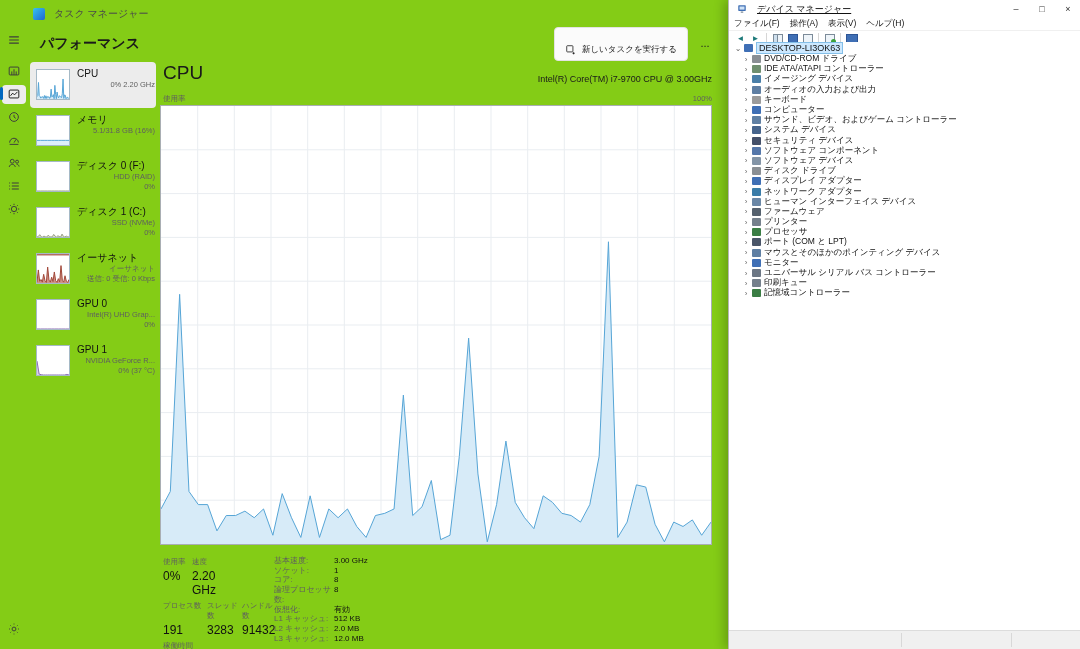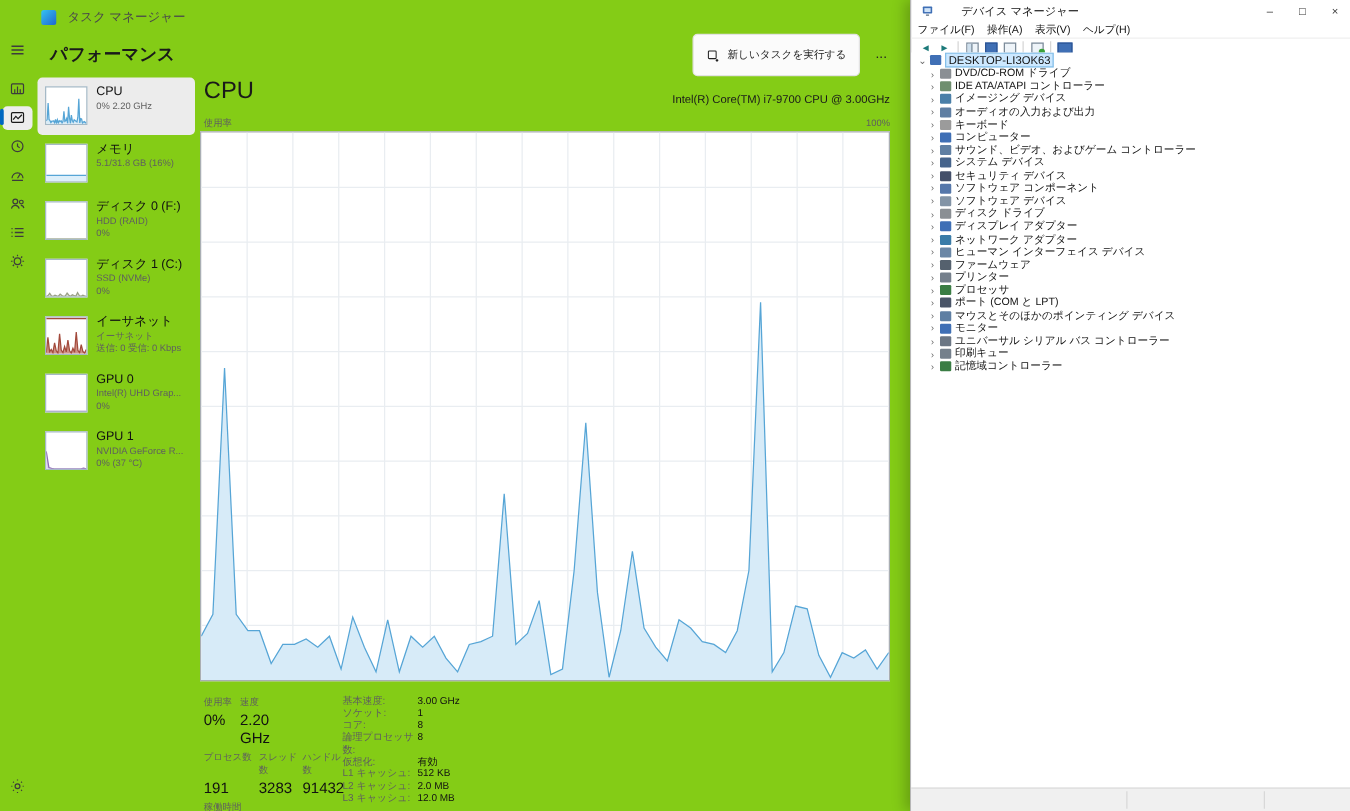--- a/index.html
+++ b/index.html
@@ -17,35 +17,35 @@
   .tm-rail { position:absolute; left:0; top:28px; width:28px; height:621px; }
   .rail-btn { position:relative; width:28px; height:23px; display:flex; align-items:center; justify-content:center; }
   .rail-btn svg { display:block; }
   .rail-sel { position:absolute; left:2px; top:3px; width:24px; height:19px; background:#ededed; border-radius:4px; }
   .rail-accent { position:absolute; left:0; top:5px; width:2.5px; height:13px; border-radius:2px; background:#0067c0; }
   #rail-settings { position:absolute; left:0; bottom:9px; }
 
   .tm-header { position:absolute; left:28px; top:28px; width:698px; height:32px; display:flex; align-items:center; }
   .tm-page-title { font-size:14px; font-weight:700; margin-left:12px; }
   .tm-header-spacer { flex:1; }
-  .run-task-btn { display:flex; align-items:center; gap:6px; height:22px; padding:16px 10px;
+  .run-task-btn { display:flex; align-items:flex-start; gap:6px; height:22px; padding:16px 10px;
     background:#fbfbfb; border:1px solid #e3e3e3; border-radius:4px; font-size:8.5px; color:#222; }
   .more-btn { width:22px; height:22px; margin:0 10px 0 6px; border-radius:4px; text-align:center;
     line-height:20px; font-size:11px; color:#222; }
 
   
   .tm-sidebar { position:absolute; left:30px; top:62px; width:126px; }
   .sb-item { position:relative; height:46px; border-radius:4px; }
   .sb-item.selected { background:#ececec; }
   .sb-thumb { position:absolute; left:6px; top:7px; width:34px; height:31px; background:#fff;
     border:1px solid #a5b9c6; }
   .sb-thumb svg { display:block; }
   .sb-text { position:absolute; left:47px; top:5px; width:78px; }
   .sb-title { font-size:10px; color:#111; line-height:13px; white-space:nowrap; }
-  .sb-sub { font-size:7.5px; color:#5f5f5f; line-height:9.5px; white-space:nowrap; }
+  .sb-sub { font-size:7.5px; color:#5f5f5f; line-height:9.5px; white-space:nowrap;text-align:right; }
 
   
   .tm-main { position:absolute; left:160px; top:60px; width:554px; }
   .cpu-head { position:relative; height:34px; }
   .cpu-title { position:absolute; left:3px; top:2px; font-size:19px; font-weight:400; }
   .cpu-sub { position:absolute; right:2px; top:14px; font-size:9px; color:#1a1a1a; }
   .axis-top { position:relative; height:11px; }
   .axis-top .yl { position:absolute; left:3px; top:0; font-size:7.5px; color:#5f5f5f; }
   .axis-top .ym { position:absolute; right:2px; top:0; font-size:7.5px; color:#5f5f5f; }
   .chart-box { position:relative; width:552px; height:440px; background:#fff; border:1px solid #a9aeb3; }
@@ -63,21 +63,21 @@
   .stats-right { position:absolute; left:114px; top:3px; }
   .sr-row { display:flex; font-size:8px; line-height:9.7px; }
   .sr-label { width:60px; color:#5f5f5f; }
   .sr-value { color:#111; }
 
   
   #dm { position:absolute; left:728px; top:0; width:352px; height:649px; background:#fff;
     border-left:1px solid #b6b6b6; box-shadow:-4px 0 10px rgba(0,0,0,.22); }
   .dm-titlebar { position:relative; height:18px; display:flex; align-items:center; }
   .dm-appicon { width:10px; height:10px; margin-left:8px; }
-  .dm-title { margin-left:22px; font-size:9px; color:#111; }
+  .dm-title { margin-left:10px; font-size:9px; color:#111;text-decoration:underline; }
   .dm-winbtns { position:absolute; right:6px; top:0; height:18px; display:flex; align-items:center; gap:14px; }
   .dm-winbtn { font-size:9px; color:#333; width:12px; text-align:center; }
   .dm-menubar { height:13px; display:flex; align-items:center; border-bottom:1px solid #f0f0f0; }
   .dm-menu { font-size:8.5px; color:#111; padding:0 5px; }
   .dm-toolbar { height:16px; display:flex; align-items:center; padding-left:4px; border-bottom:1px solid #f0f0f0; }
   .tb-sep { width:1px; height:11px; background:#d6d6d6; margin:0 3px; }
   .tb-btn { display:flex; align-items:center; justify-content:center; width:15px; height:13px; }
   .tb-arrow { font-size:8px; color:#1d7a7a; }
   .tb-ico { width:10px; height:9px; border:1px solid #7c8b99; background:#eef4f9; position:relative; }
   .tb-ico.blue { background:#3f6fb5; border-color:#2d5595; }

